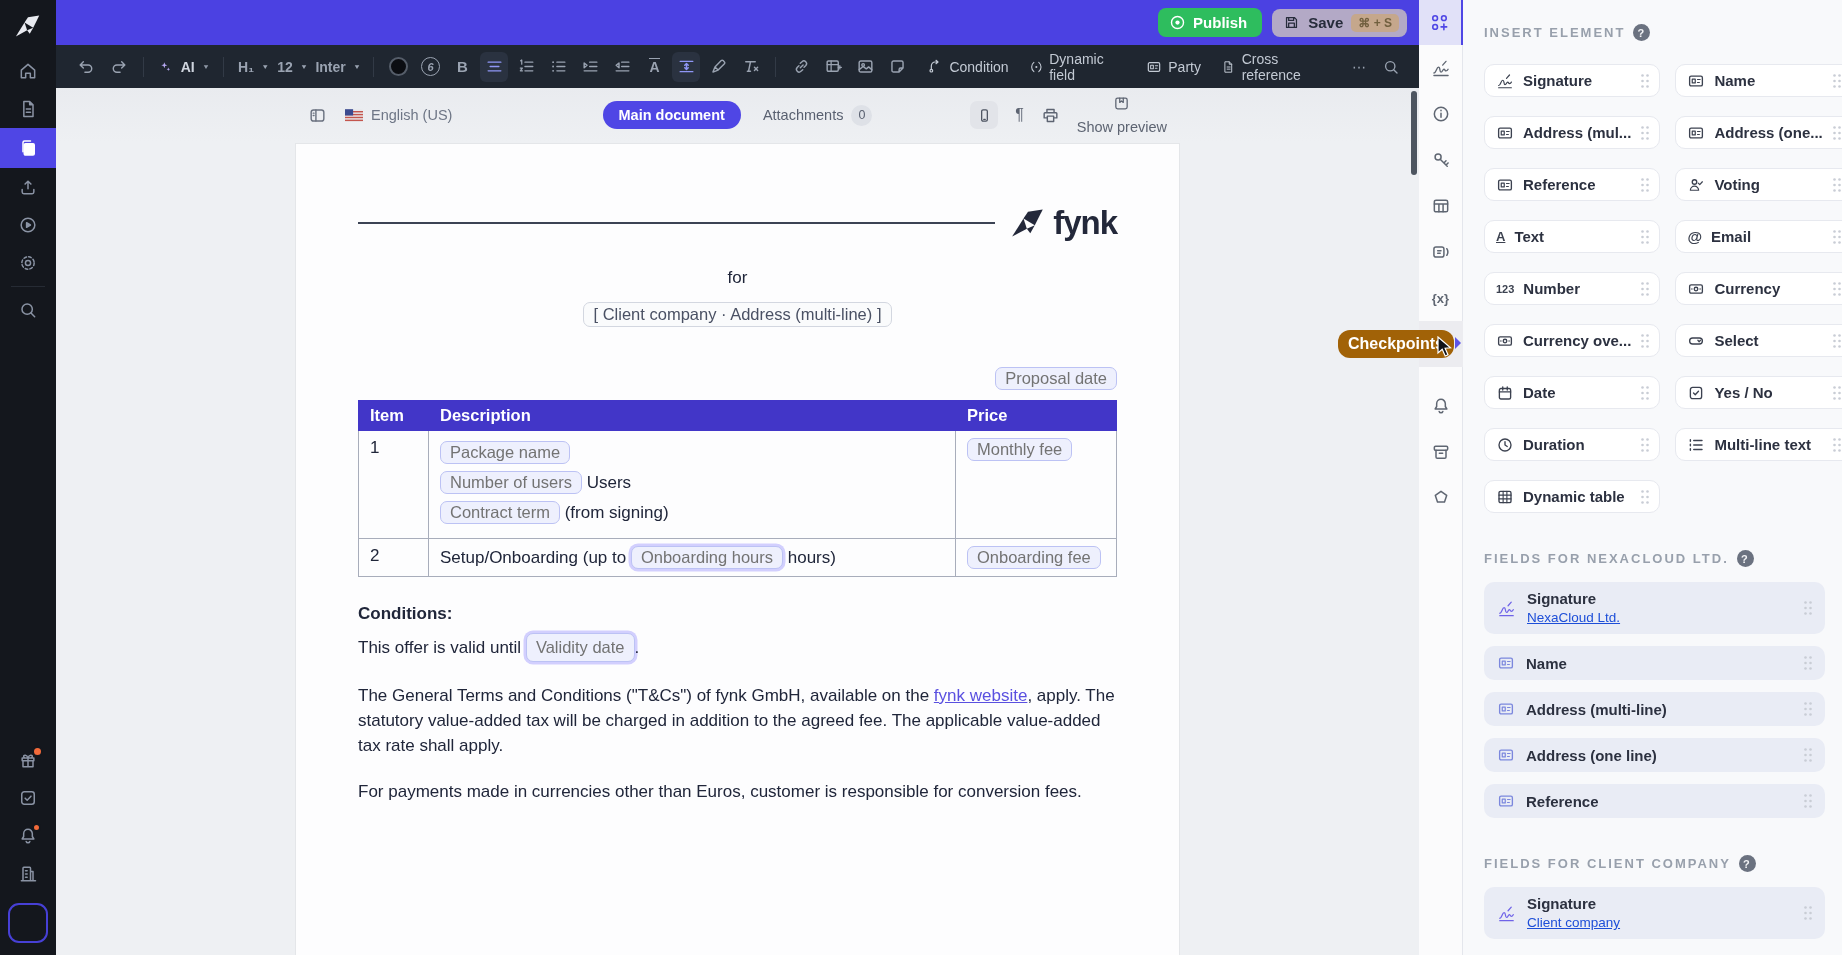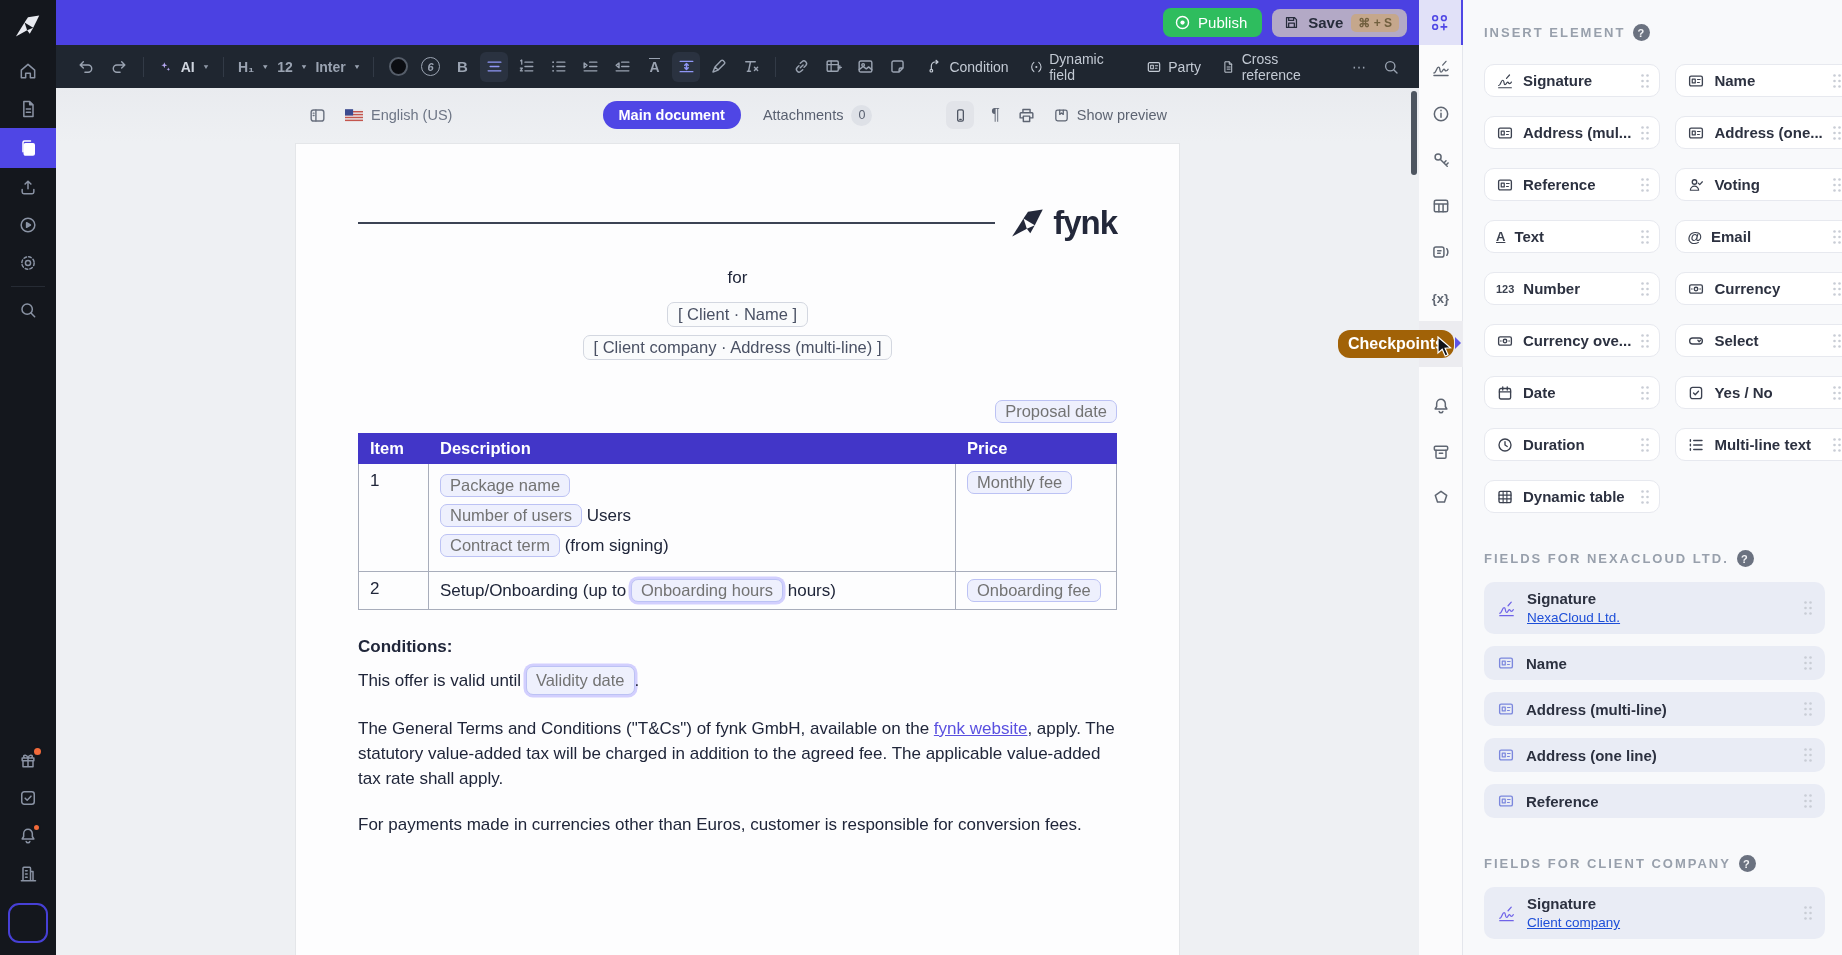--- a/index.html
+++ b/index.html
@@ -21,21 +21,21 @@
   .notif-dot { position:absolute; width:11px; height:11px; border-radius:50%;
     background:#f26a3a; top:-4px; right:-5px; border:2px solid #14171d; }
   .notif-dot.small { width:9px; height:9px; top:-3px; right:-3px; }
   .sb-avatar { width:40px; height:40px; border:2px solid #4740d6; border-radius:11px; margin:10px 0 12px; }
 
   
   .center { flex:1; display:flex; flex-direction:column; position:relative; min-width:0; }
   .purplebar { height:45px; background:#4b41e2; display:flex; align-items:center;
     justify-content:flex-end; padding-right:12px; gap:10px; flex-shrink:0; }
   .btn-publish { display:flex; align-items:center; gap:7px; background:#2ebd5e; color:#fff;
-    font-weight:400; font-size:15px; padding:6px 15px 6px 11px; border-radius:8px; border:none; cursor:pointer; }
+    font-weight:700; font-size:15px; padding:6px 15px 6px 11px; border-radius:8px; border:none; cursor:pointer; }
   .btn-save { display:flex; align-items:center; gap:8px; background:#b3a9c6; color:#272c3b;
     font-weight:700; font-size:15px; padding:5px 8px 5px 11px; border-radius:8px; border:none; cursor:pointer; }
   .save-kbd { background:#c5a78c; color:#71603f; font-size:12px; font-weight:700;
     padding:2px 7px; border-radius:5px; }
 
   
   .toolbar { height:43px; background:#1f2630; display:flex; align-items:center;
     padding:0 14px 0 16px; gap:4px; color:#9aa3b1; flex-shrink:0; }
   .tb-btn { height:30px; min-width:28px; padding:0 4px; display:flex; align-items:center;
     justify-content:center; gap:9px; border-radius:6px; cursor:pointer; font-size:14px; color:#9aa3b1; }
@@ -60,21 +60,21 @@
   .sh-center { display:flex; align-items:center; gap:22px; }
   .tab-pill { background:#4f46e5; color:#fff; font-size:14.5px; font-weight:700;
     padding:6px 16px; border-radius:16px; cursor:pointer; }
   .attach { display:flex; align-items:center; gap:8px; font-size:14.5px; color:#596070; cursor:pointer; }
   .badge0 { width:21px; height:21px; border-radius:50%; background:#dee1e7; display:flex;
     align-items:center; justify-content:center; font-size:12.5px; color:#596070; }
   .lang { display:flex; align-items:center; gap:8px; font-size:14.5px; color:#6e7686; cursor:pointer; }
   .phone-tile { background:#e2e4e9; border-radius:7px; width:28px; height:28px; display:flex;
     align-items:center; justify-content:center; cursor:pointer; color:#4c5361; }
   .pilcrow { font-size:16px; cursor:pointer; }
-  .showprev { display:flex; align-items:center; gap:7px; font-size:14.5px; cursor:pointer; }
+  .showprev { display:flex; align-items:center; gap:7px; font-size:14.5px; cursor:pointer;flex-direction:column; }
 
   
   .docarea { flex:1; overflow:hidden; display:flex; justify-content:center; }
   .page { width:883px; background:#fdfdfe; margin-top:2px; padding:38px 62px 40px;
     box-shadow:0 0 0 1px rgba(0,0,0,.04); color:#20263a; }
   .page-head { display:flex; align-items:center; gap:14px; margin-top:22px; }
   .page-rule { flex:1; border-top:2px solid #3c4354; }
   .brand { display:flex; align-items:center; gap:6px; color:#23283a; }
   .brand-name { font-size:33px; font-weight:800; letter-spacing:-1px; }
   .doc-title { text-align:center; font-size:40px; font-weight:800; letter-spacing:-.5px; margin-top:52px; color:#1c2130; }
@@ -647,21 +647,20 @@
         <div class="page-head">
           <div class="page-rule"></div>
           <div class="brand">
             <svg width="38" height="34" style="color:#23283a">
                 <use href="#i-bird"></use>
               </svg>
             <span class="brand-name">fynk</span>
           </div>
         </div>
         <div class="doc-for">for</div>
-        <div class="pill-row"><span class="gpill">[ Client · Name ]</span></div>
         <div class="pill-row"><span class="gpill">[ Client company · Address (multi-line) ]</span></div>
         <div class="pdate-row"><span class="ppill">Proposal date</span></div>
 
         <table class="doc">
           <tbody>
               <tr>
             <th class="col-item">Item</th>
             <th>Description</th>
             <th class="col-price">Price</th>
           </tr>

